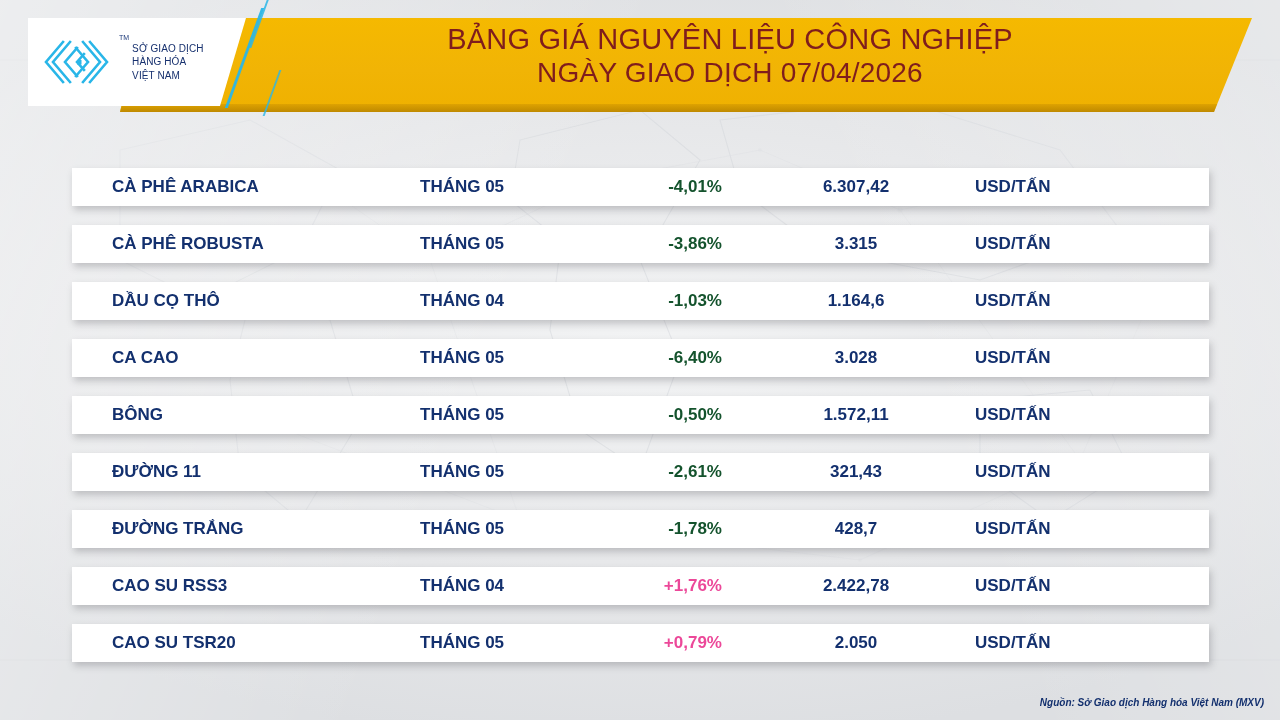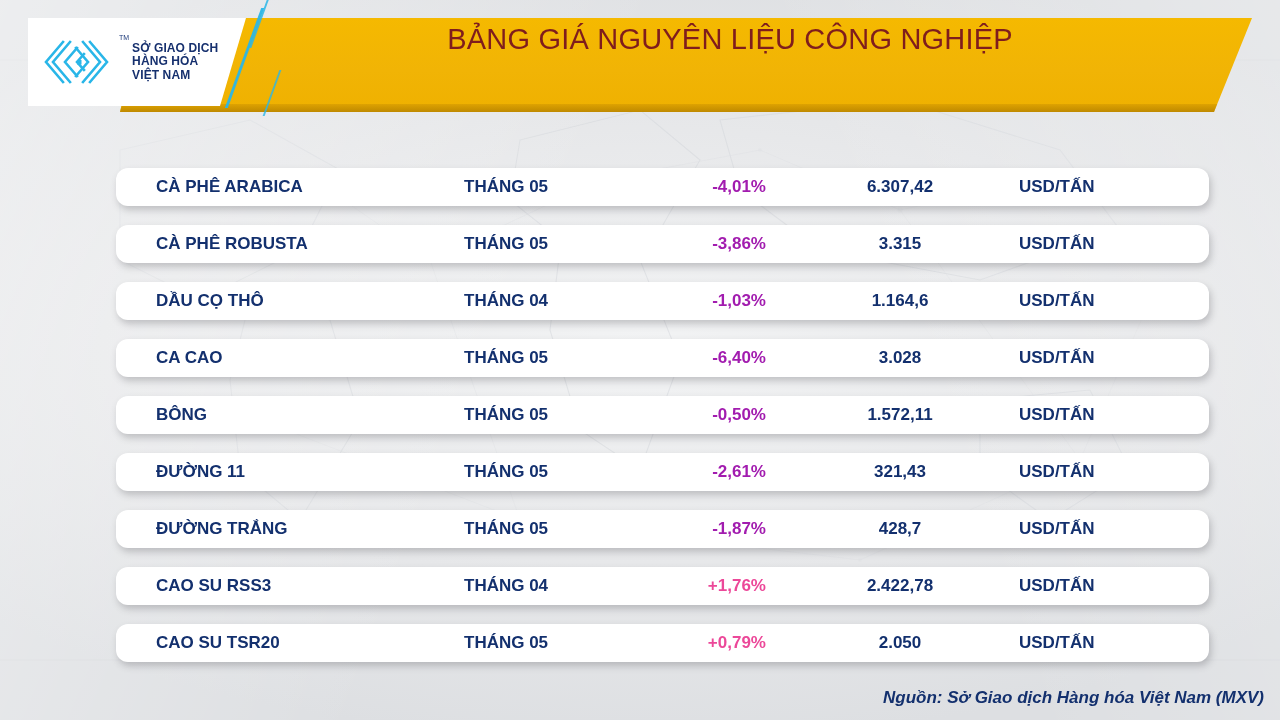--- a/index.html
+++ b/index.html
@@ -134,70 +134,69 @@
   .logo-tm {
     font-size: 7px;
     color: #1d3a7a;
     align-self: flex-start;
     margin-top: 16px;
     margin-left: 1px;
   }
   .logo-text {
     margin-left: 3px;
     color: #16306e;
-    font-weight: 700;
-    font-size: 12px;
+    font-weight: 400;
+    font-size: 10px;
     line-height: 13.5px;
     letter-spacing: .1px;
     white-space: nowrap;
   }
 
   
   .rows {
     position: absolute;
     left: 72px;
     top: 168px;
     width: 1137px;
     z-index: 4;
   }
   .row {
     position: relative;
     height: 38px;
     margin-bottom: 19px;
     background: #ffffff;
-    border-radius: 12px;
+    border-radius: 0;
     box-shadow: 2px 4px 7px rgba(60,60,70,.26);
     display: flex;
     align-items: center;
     color: #13306e;
     font-weight: 700;
     font-size: 17px;
     white-space: nowrap;
-    margin-left: 44px;
   }
   .row:last-child { margin-bottom: 0; }
 
   .c-name  { position: absolute; left: 40px; }
   .c-month { position: absolute; left: 348px; }
   .c-chg   { position: absolute; left: 530px; width: 120px; text-align: right; }
   .c-price { position: absolute; left: 700px; width: 168px; text-align: center; }
   .c-unit  { position: absolute; left: 903px; text-align: center; }
 
   .up   { color: #ec4899; }
-  .down { color: #a21caf; }
+  .down { color: #14532d; }
 
   
   .footer {
     position: absolute;
     right: 16px;
     bottom: 12px;
     color: #13306e;
     font-weight: 700;
     font-style: italic;
-    font-size: 17px;
+    font-size: 10px;
     z-index: 5;
     white-space: nowrap;
   }
 </style>
 </head>
 <body>
 
 <div class="page-bg">
   <svg class="map" viewBox="0 0 1280 720" preserveAspectRatio="none">
     <g fill="none" stroke="#d2d5da" stroke-width="1.1" opacity=".85">
@@ -239,20 +238,21 @@
   <div class="gold-banner">
     <div class="edge-dark"></div>
   </div>
 
   <div class="accent a1"></div>
   <div class="accent a2"></div>
   <div class="accent a3"></div>
 
   <div class="banner-title">
     <div class="line1">BẢNG GIÁ NGUYÊN LIỆU CÔNG NGHIỆP</div>
+    <div class="line2">NGÀY GIAO DỊCH 07/04/2026</div>
   </div>
 
   <div class="logo-card">
     <svg class="logo-mark" viewBox="0 0 152 96">
       <g fill="none" stroke="#29b6e8" stroke-width="5.2" stroke-linecap="square">
         <path d="M42 8 L8 48 L42 88"></path>
         <path d="M56 8 L22 48 L56 88"></path>
         <path d="M70 20 L46 48 L70 76"></path>
         <path d="M84 32 L70 48 L84 64"></path>
         <path d="M96 8 L130 48 L96 88"></path>
@@ -309,21 +309,21 @@
     <div class="row">
       <div class="c-name">ĐƯỜNG 11</div>
       <div class="c-month">THÁNG 05</div>
       <div class="c-chg down">-2,61%</div>
       <div class="c-price">321,43</div>
       <div class="c-unit">USD/TẤN</div>
     </div>
     <div class="row">
       <div class="c-name">ĐƯỜNG TRẮNG</div>
       <div class="c-month">THÁNG 05</div>
-      <div class="c-chg down">-1,87%</div>
+      <div class="c-chg down">-1,78%</div>
       <div class="c-price">428,7</div>
       <div class="c-unit">USD/TẤN</div>
     </div>
     <div class="row">
       <div class="c-name">CAO SU RSS3</div>
       <div class="c-month">THÁNG 04</div>
       <div class="c-chg up">+1,76%</div>
       <div class="c-price">2.422,78</div>
       <div class="c-unit">USD/TẤN</div>
     </div>

